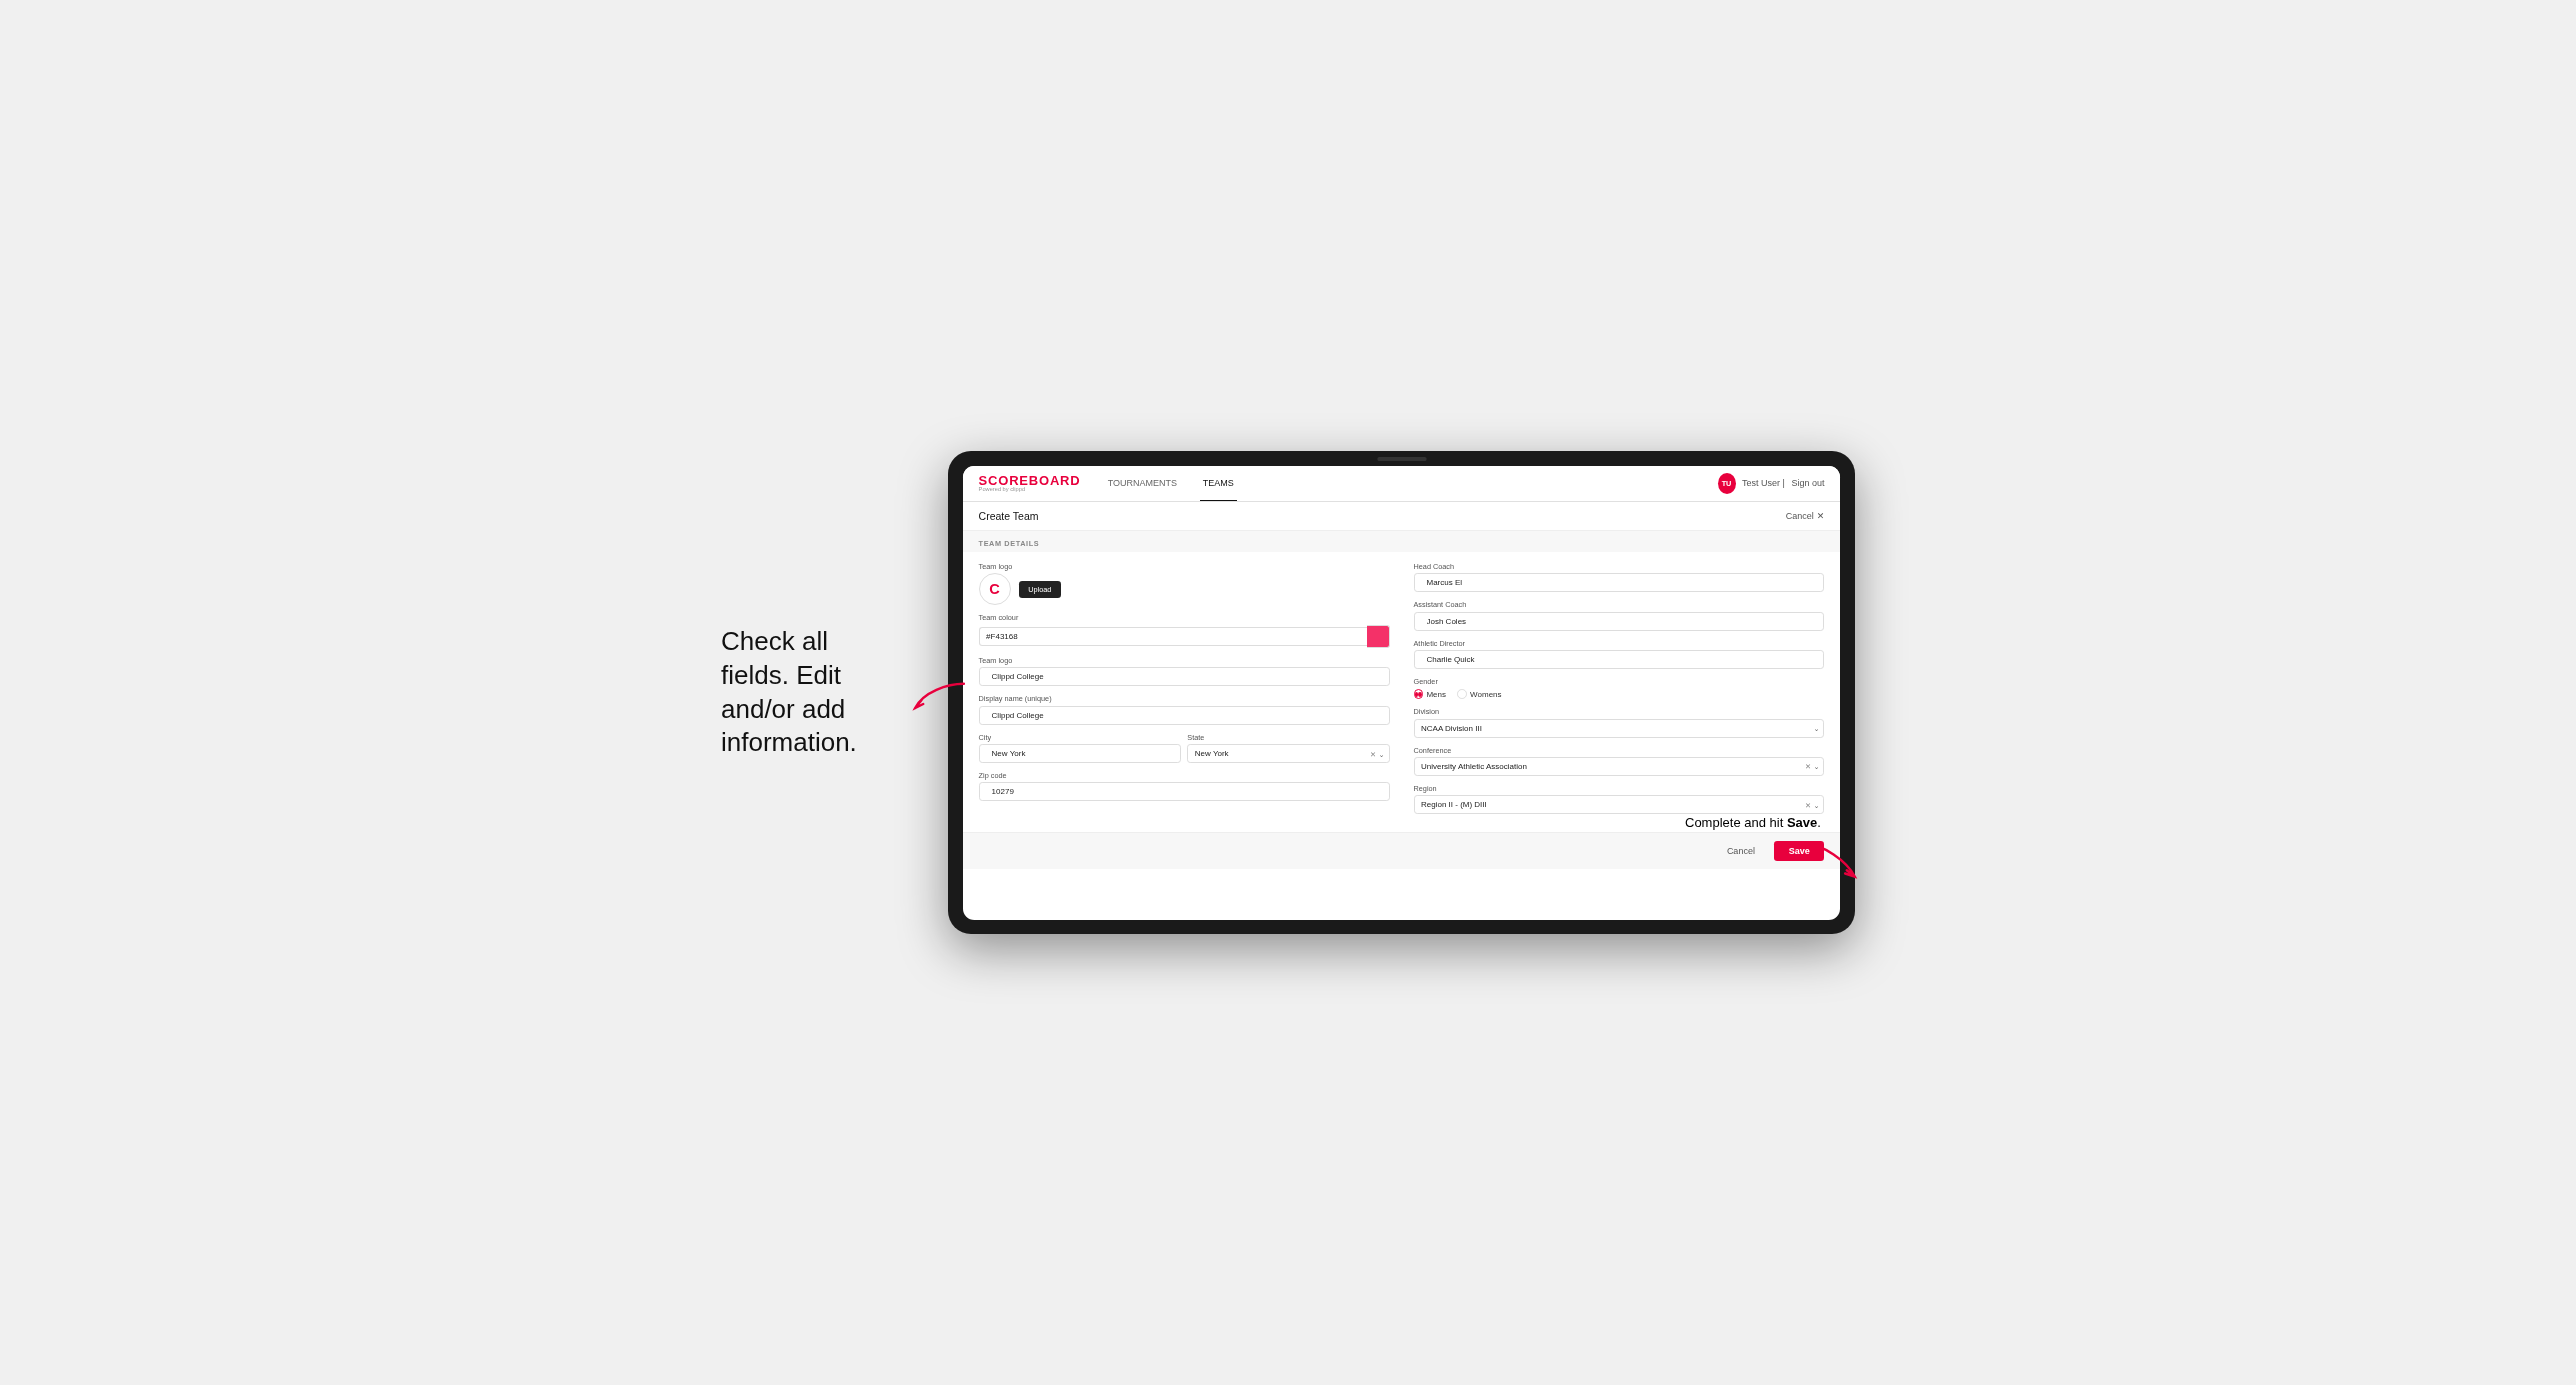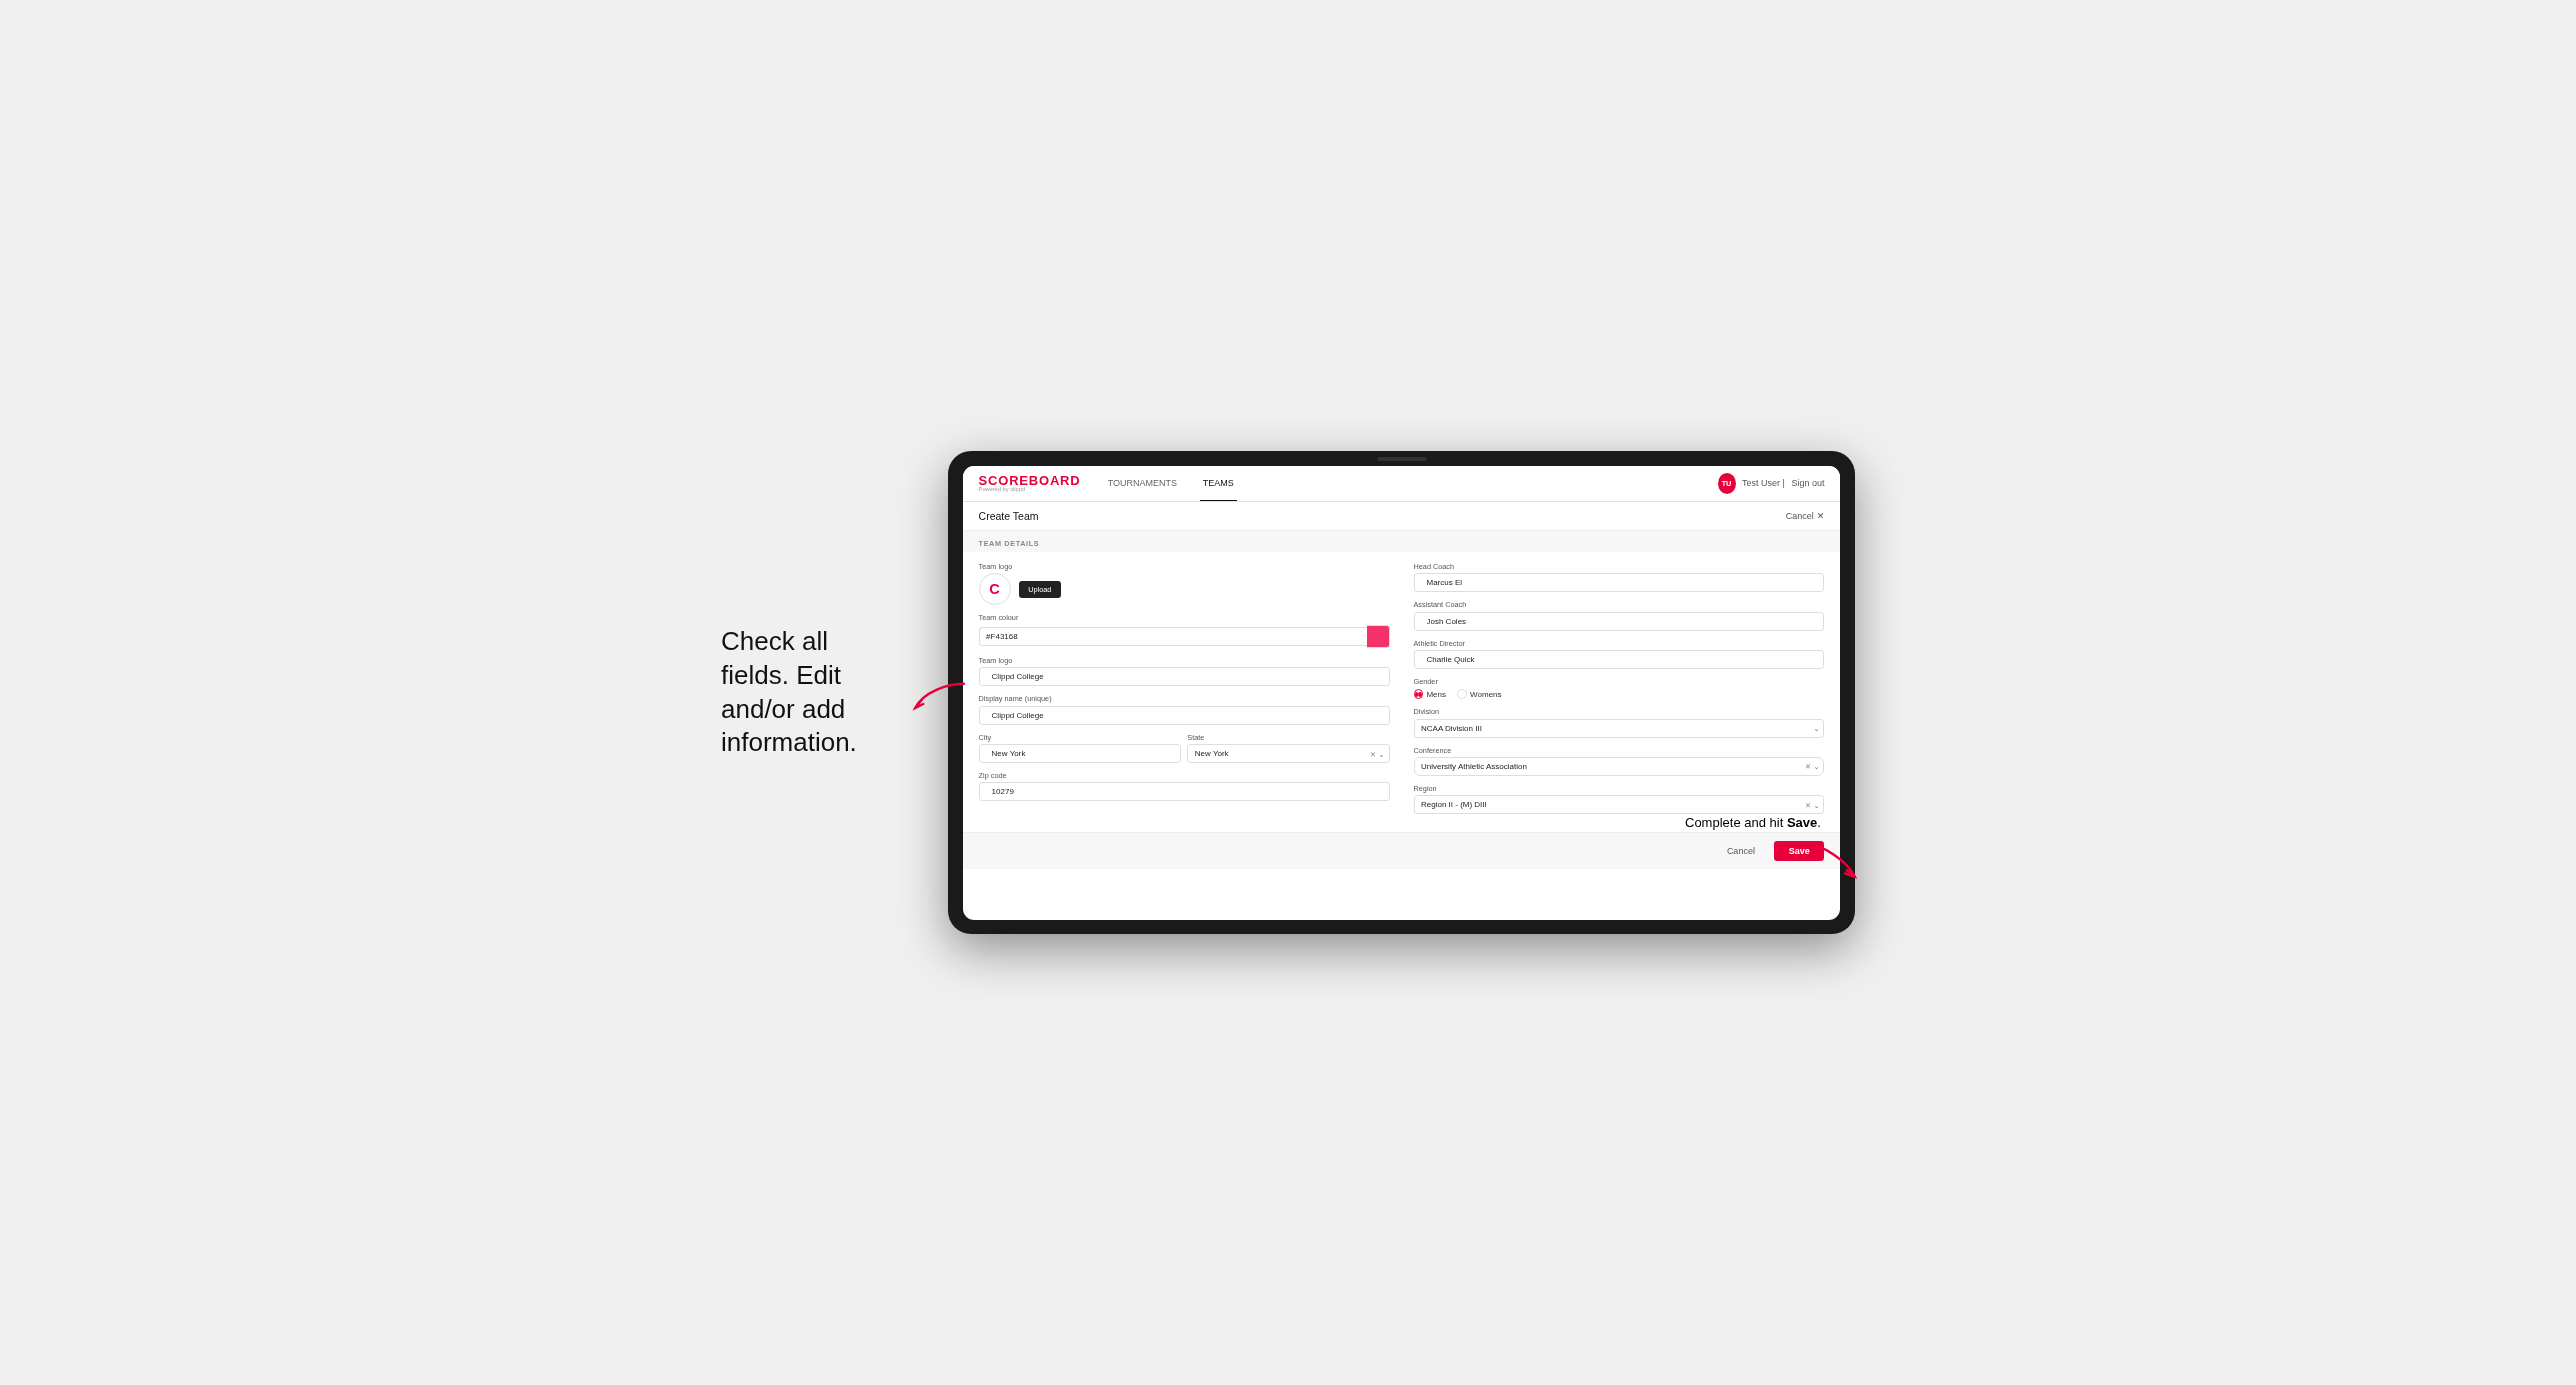--- a/index.html
+++ b/index.html
@@ -530,21 +530,21 @@
               <input class="field-input select-input" type="text" style="padding-right: 20px;" value="NCAA Division III">
               <div class="select-icons">
                 <span class="chevron-icon">⌄</span>
               </div>
             </div>
           </div>
 
           <div class="field-group">
             <span class="field-label">Conference</span>
             <div class="select-wrapper">
-              <input class="field-input select-input" type="text" style="padding-right: 32px; border-radius: 6px;" value="University Athletic Association">
+              <input class="field-input select-input" type="text" style="padding-right: 32px;" value="University Athletic Association">
               <div class="select-icons">
                 <span class="x-icon">✕</span>
                 <span class="chevron-icon">⌄</span>
               </div>
             </div>
           </div>
 
           <div class="field-group">
             <span class="field-label">Region</span>
             <div class="select-wrapper">

